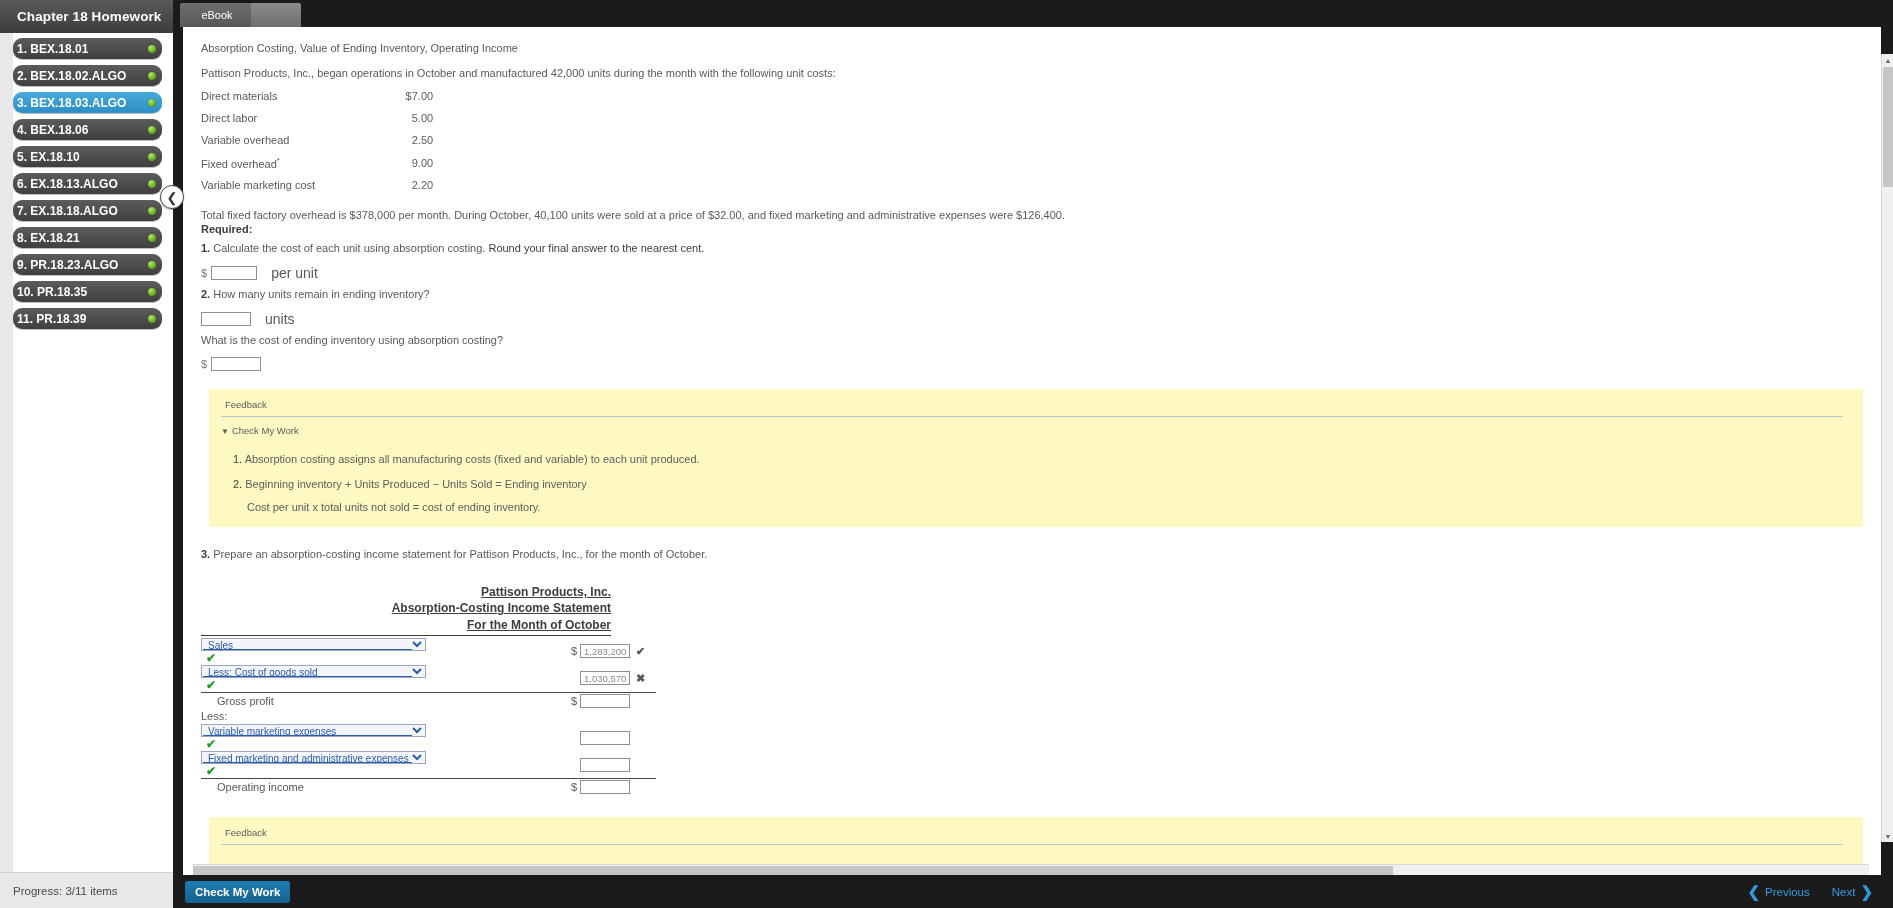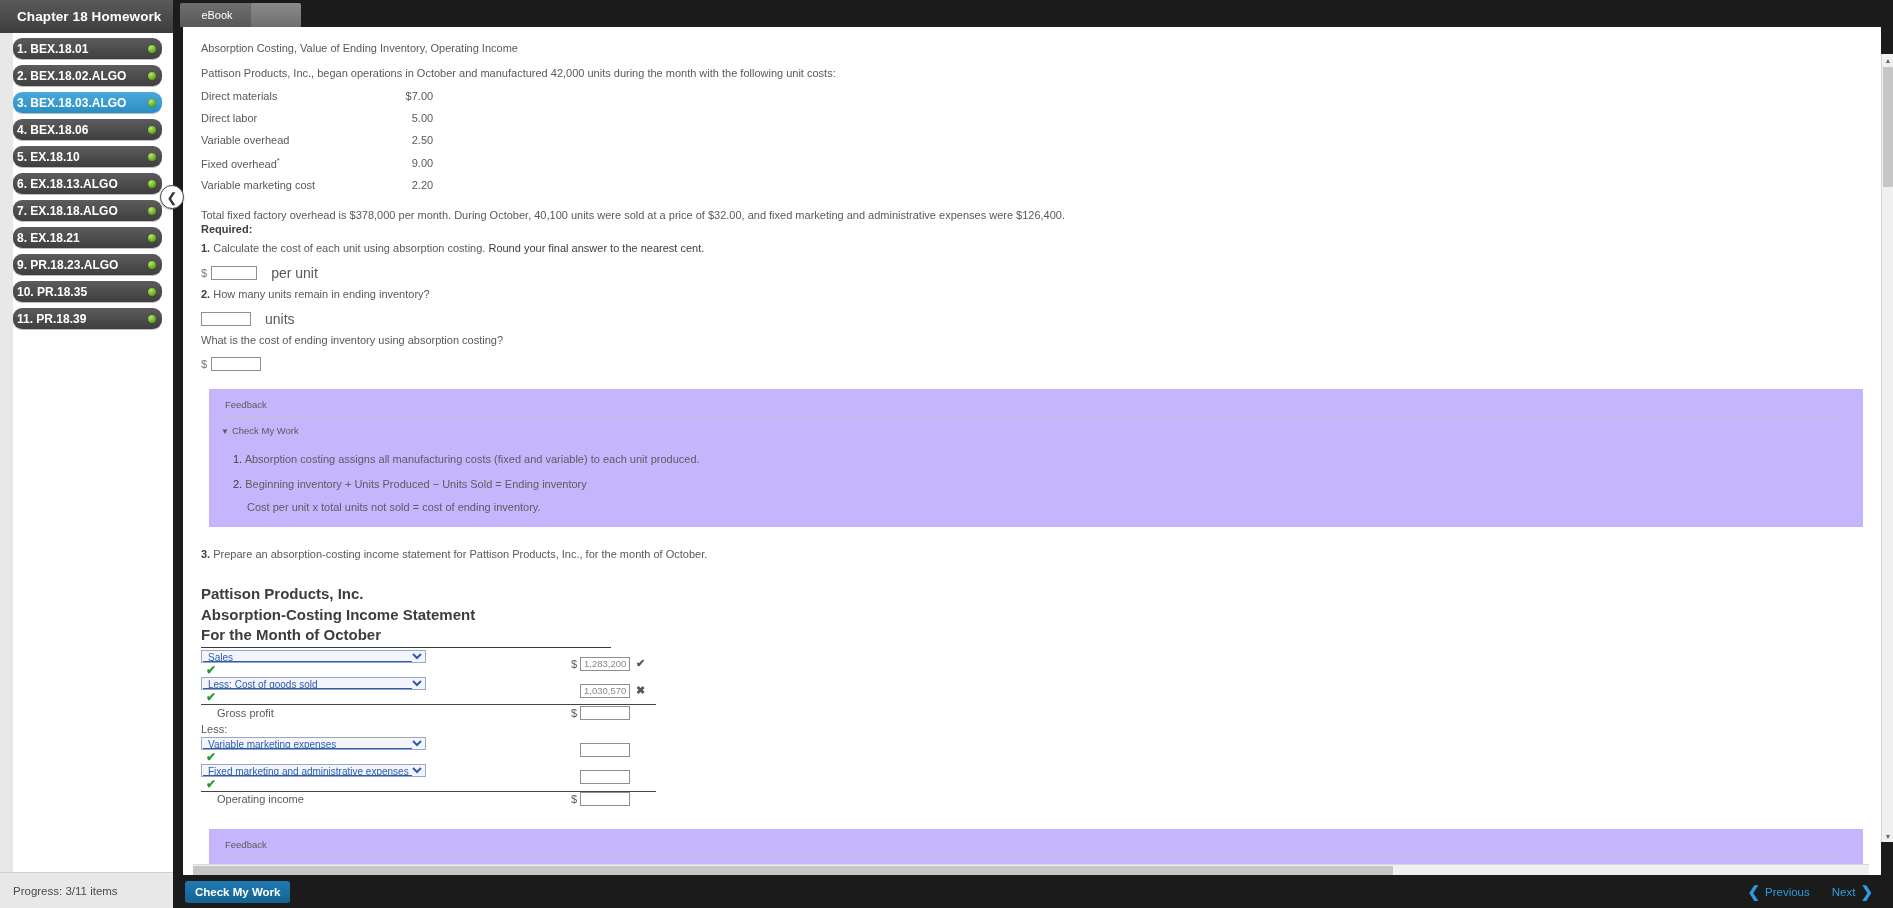--- a/index.html
+++ b/index.html
@@ -152,33 +152,33 @@
     color: #777;
     background: #fff;
     outline: none;
   }
   input.ans.wide { width: 50px; }
   .unit-lbl { font-size: 14px; color: #595959; margin-left: 10px; }
 
   
   .feedback {
     margin: 18px 8px 0 16px;
-    background: #c4b5fd;
+    background: #fef9c3;
     padding: 8px 20px 14px 12px;
   }
   .feedback-title { font-size: 9.5px; color: #5b5b5b; padding: 2px 0 6px 4px; }
   .feedback-rule { border-top: 1px solid #b9c6cb; margin: 0 0 6px 0; }
   .cmw { font-size: 9.5px; color: #5b5b5b; padding: 2px 0 6px 0; }
   .cmw .caret { font-size: 8px; margin-right: 3px; }
   .fb-item { font-size: 11px; color: #5d5d5d; margin: 10px 0 0 12px; line-height: 1.35; }
   .fb-sub { font-size: 11px; color: #5d5d5d; margin: 10px 0 0 26px; }
 
   
   #stmt { margin: 18px 0 0 8px; position: relative; width: 470px; }
-  .stmt-title { text-align: left; font-weight: bold; font-size: 15px; color: #3d3d3d; line-height: 1.35; width: 410px; }
+  .stmt-title { text-align: right; font-weight: bold; font-size: 12px; color: #3d3d3d; line-height: 1.35; width: 410px; text-decoration: underline; }
   .stmt-table { border-collapse: collapse; margin-top: 2px; }
   .stmt-table td { padding: 0; vertical-align: middle; font-size: 11px; color: #595959; }
   .td-label { width: 205px; height: 16px; }
   .td-spacer { width: 145px; }
   .td-dollar { width: 9px; font-size: 11px; color: #777; text-align: left; }
   .td-input { width: 56px; }
   .td-mark { width: 20px; padding-left: 5px; }
 
   select.acct {
     font-size: 10px;

